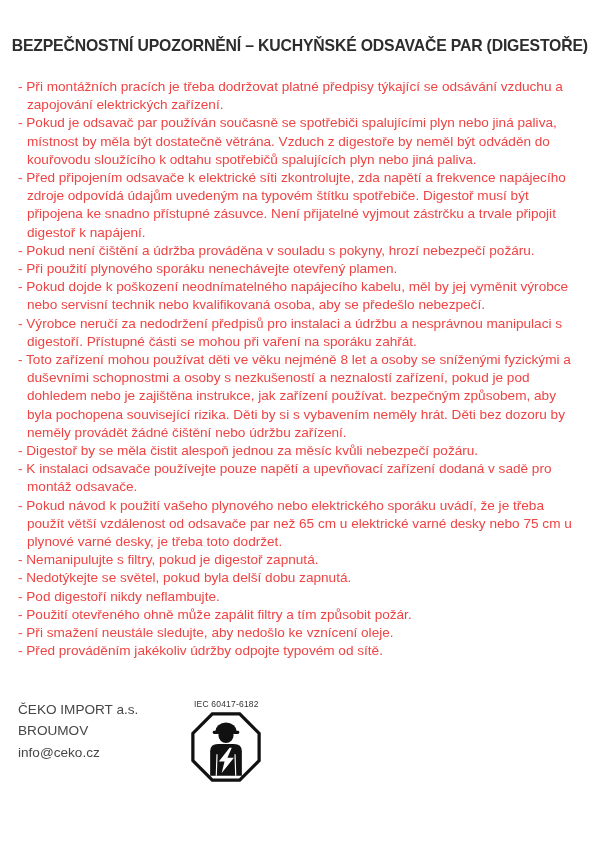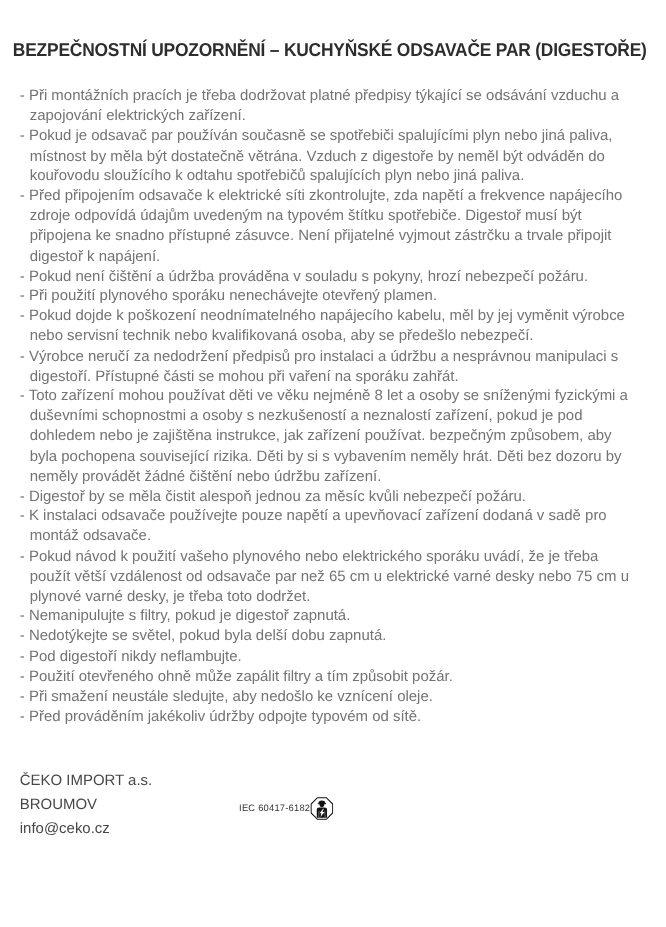--- a/index.html
+++ b/index.html
@@ -38,40 +38,39 @@
   }
   ul.safety-list {
     list-style: none;
     margin: 0;
     padding: 0;
     width: 566px;
   }
   ul.safety-list li {
     font-size: 13.6px;
     line-height: 18.2px;
-    color: #737373;
+    color: #ef4444;
     padding-left: 9px;
     text-indent: -9px;
   }
   .footer {
     display: flex;
     align-items: flex-start;
     margin-top: 38px;
-    gap: 34px;
   }
   .company-block {
     font-size: 13.6px;
     line-height: 21.6px;
     color: #474747;
     min-width: 115px;
   }
   .symbol-block {
     margin-left: 45px;
     display: flex;
-    flex-direction: row;
+    flex-direction: column;
     align-items: center;
     width: 86px;
   }
   .symbol-label {
     font-size: 8.5px;
     color: #333333;
     letter-spacing: 0.2px;
     margin-bottom: 2px;
     white-space: nowrap;
   }

